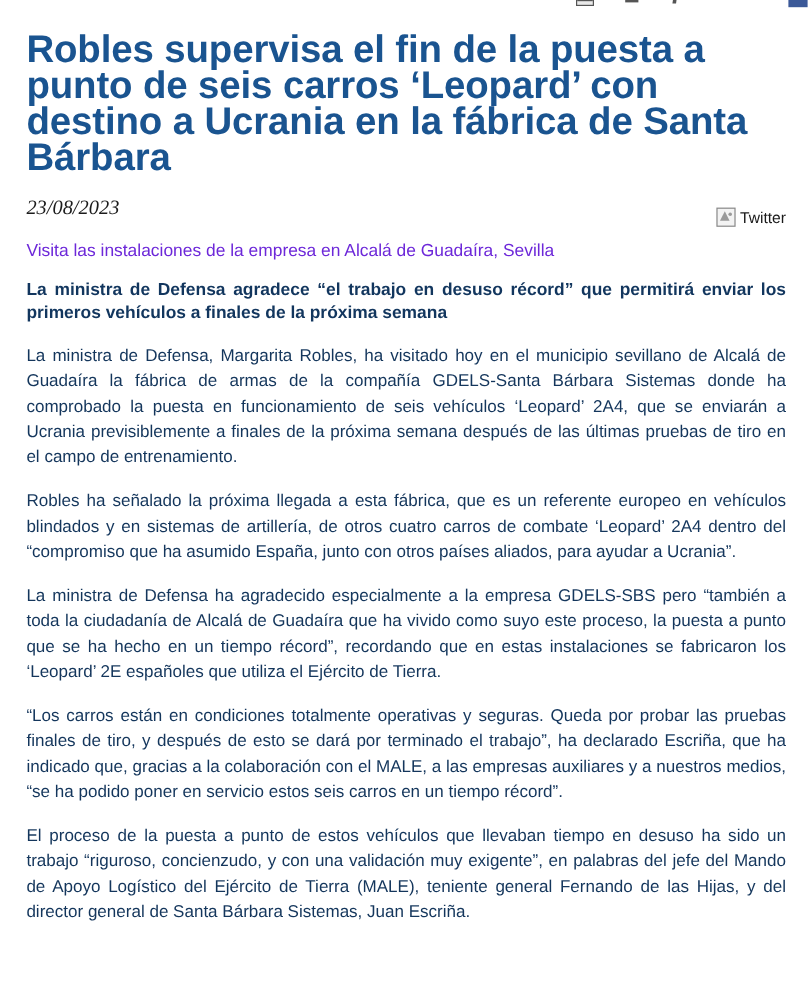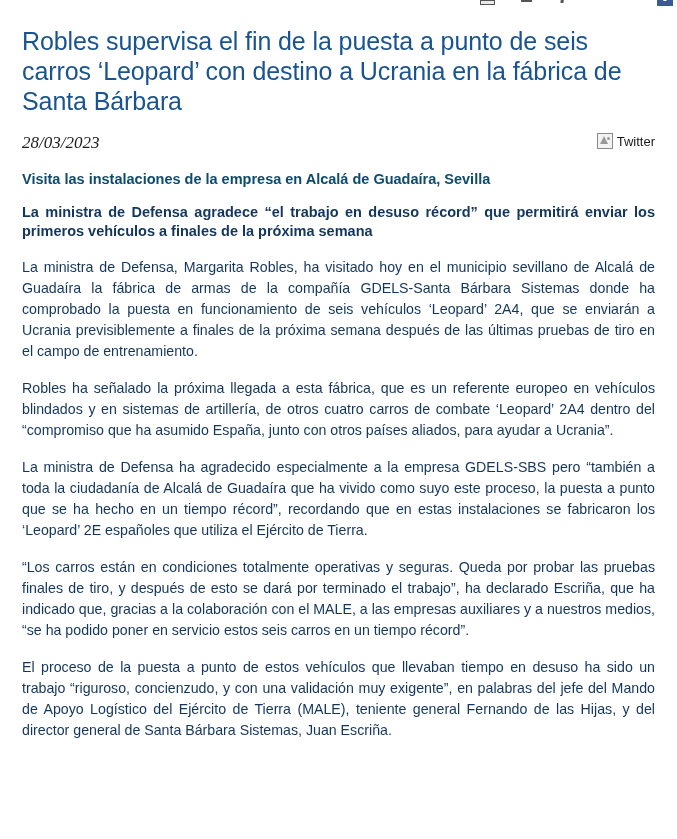--- a/index.html
+++ b/index.html
@@ -96,43 +96,43 @@
     font-weight: bold;
     font-size: 14px;
     line-height: 18px;
     text-align: center;
   }
 
   
   .headline {
     margin: 10px 0 0 0;
     color: #1a5490;
-    font-size: 25px;
+    font-size: 32px;
     line-height: 30px;
-    font-weight: normal;
+    font-weight: bold;
     letter-spacing: -0.1px;
   }
 
   
   .meta-row {
     position: relative;
     margin: 16px 0 0 0;
     height: 26px;
   }
   .date {
     font-family: "Liberation Serif", serif;
     font-style: italic;
     font-size: 17px;
     color: #1c1c1c;
     line-height: 22px;
   }
   .broken-img {
     position: absolute;
     right: 0;
-    top: 1px;
+    top: 11px;
     display: flex;
     align-items: center;
     gap: 4px;
     font-size: 13px;
     color: #1a1a1a;
   }
   .broken-img .glyph {
     display: inline-block;
     width: 14px;
     height: 14px;
@@ -154,24 +154,24 @@
     position: absolute;
     right: 2px; top: 3px;
     width: 3px; height: 3px;
     border-radius: 50%;
     background: #9a9a9a;
   }
 
   
   .subhead {
     margin: 12px 0 0 0;
-    color: #0c4a6e;
+    color: #6d28d9;
     font-size: 14.5px;
     line-height: 19px;
-    font-weight: bold;
+    font-weight: normal;
   }
   .lede {
     margin: 14px 0 0 0;
     color: #12365e;
     font-size: 14.5px;
     line-height: 19px;
     font-weight: bold;
     text-align: justify;
   }
 
@@ -195,21 +195,21 @@
       <span class="tb-ico sheet"></span>
       <span class="tb-ico bars"></span>
       <span class="tb-ico pencil"></span>
     </div>
     <div class="fb-badge">f</div>
   </div>
 
   <h1 class="headline">Robles supervisa el fin de la puesta a punto de seis carros ‘Leopard’ con destino a Ucrania en la fábrica de Santa Bárbara</h1>
 
   <div class="meta-row">
-    <div class="date">28/03/2023</div>
+    <div class="date">23/08/2023</div>
     <div class="broken-img">
       <span class="glyph"></span>
       <span>Twitter</span>
     </div>
   </div>
 
   <div class="subhead">Visita las instalaciones de la empresa en Alcalá de Guadaíra, Sevilla</div>
 
   <div class="lede">La ministra de Defensa agradece “el trabajo en desuso récord” que permitirá enviar los primeros vehículos a finales de la próxima semana</div>
 

